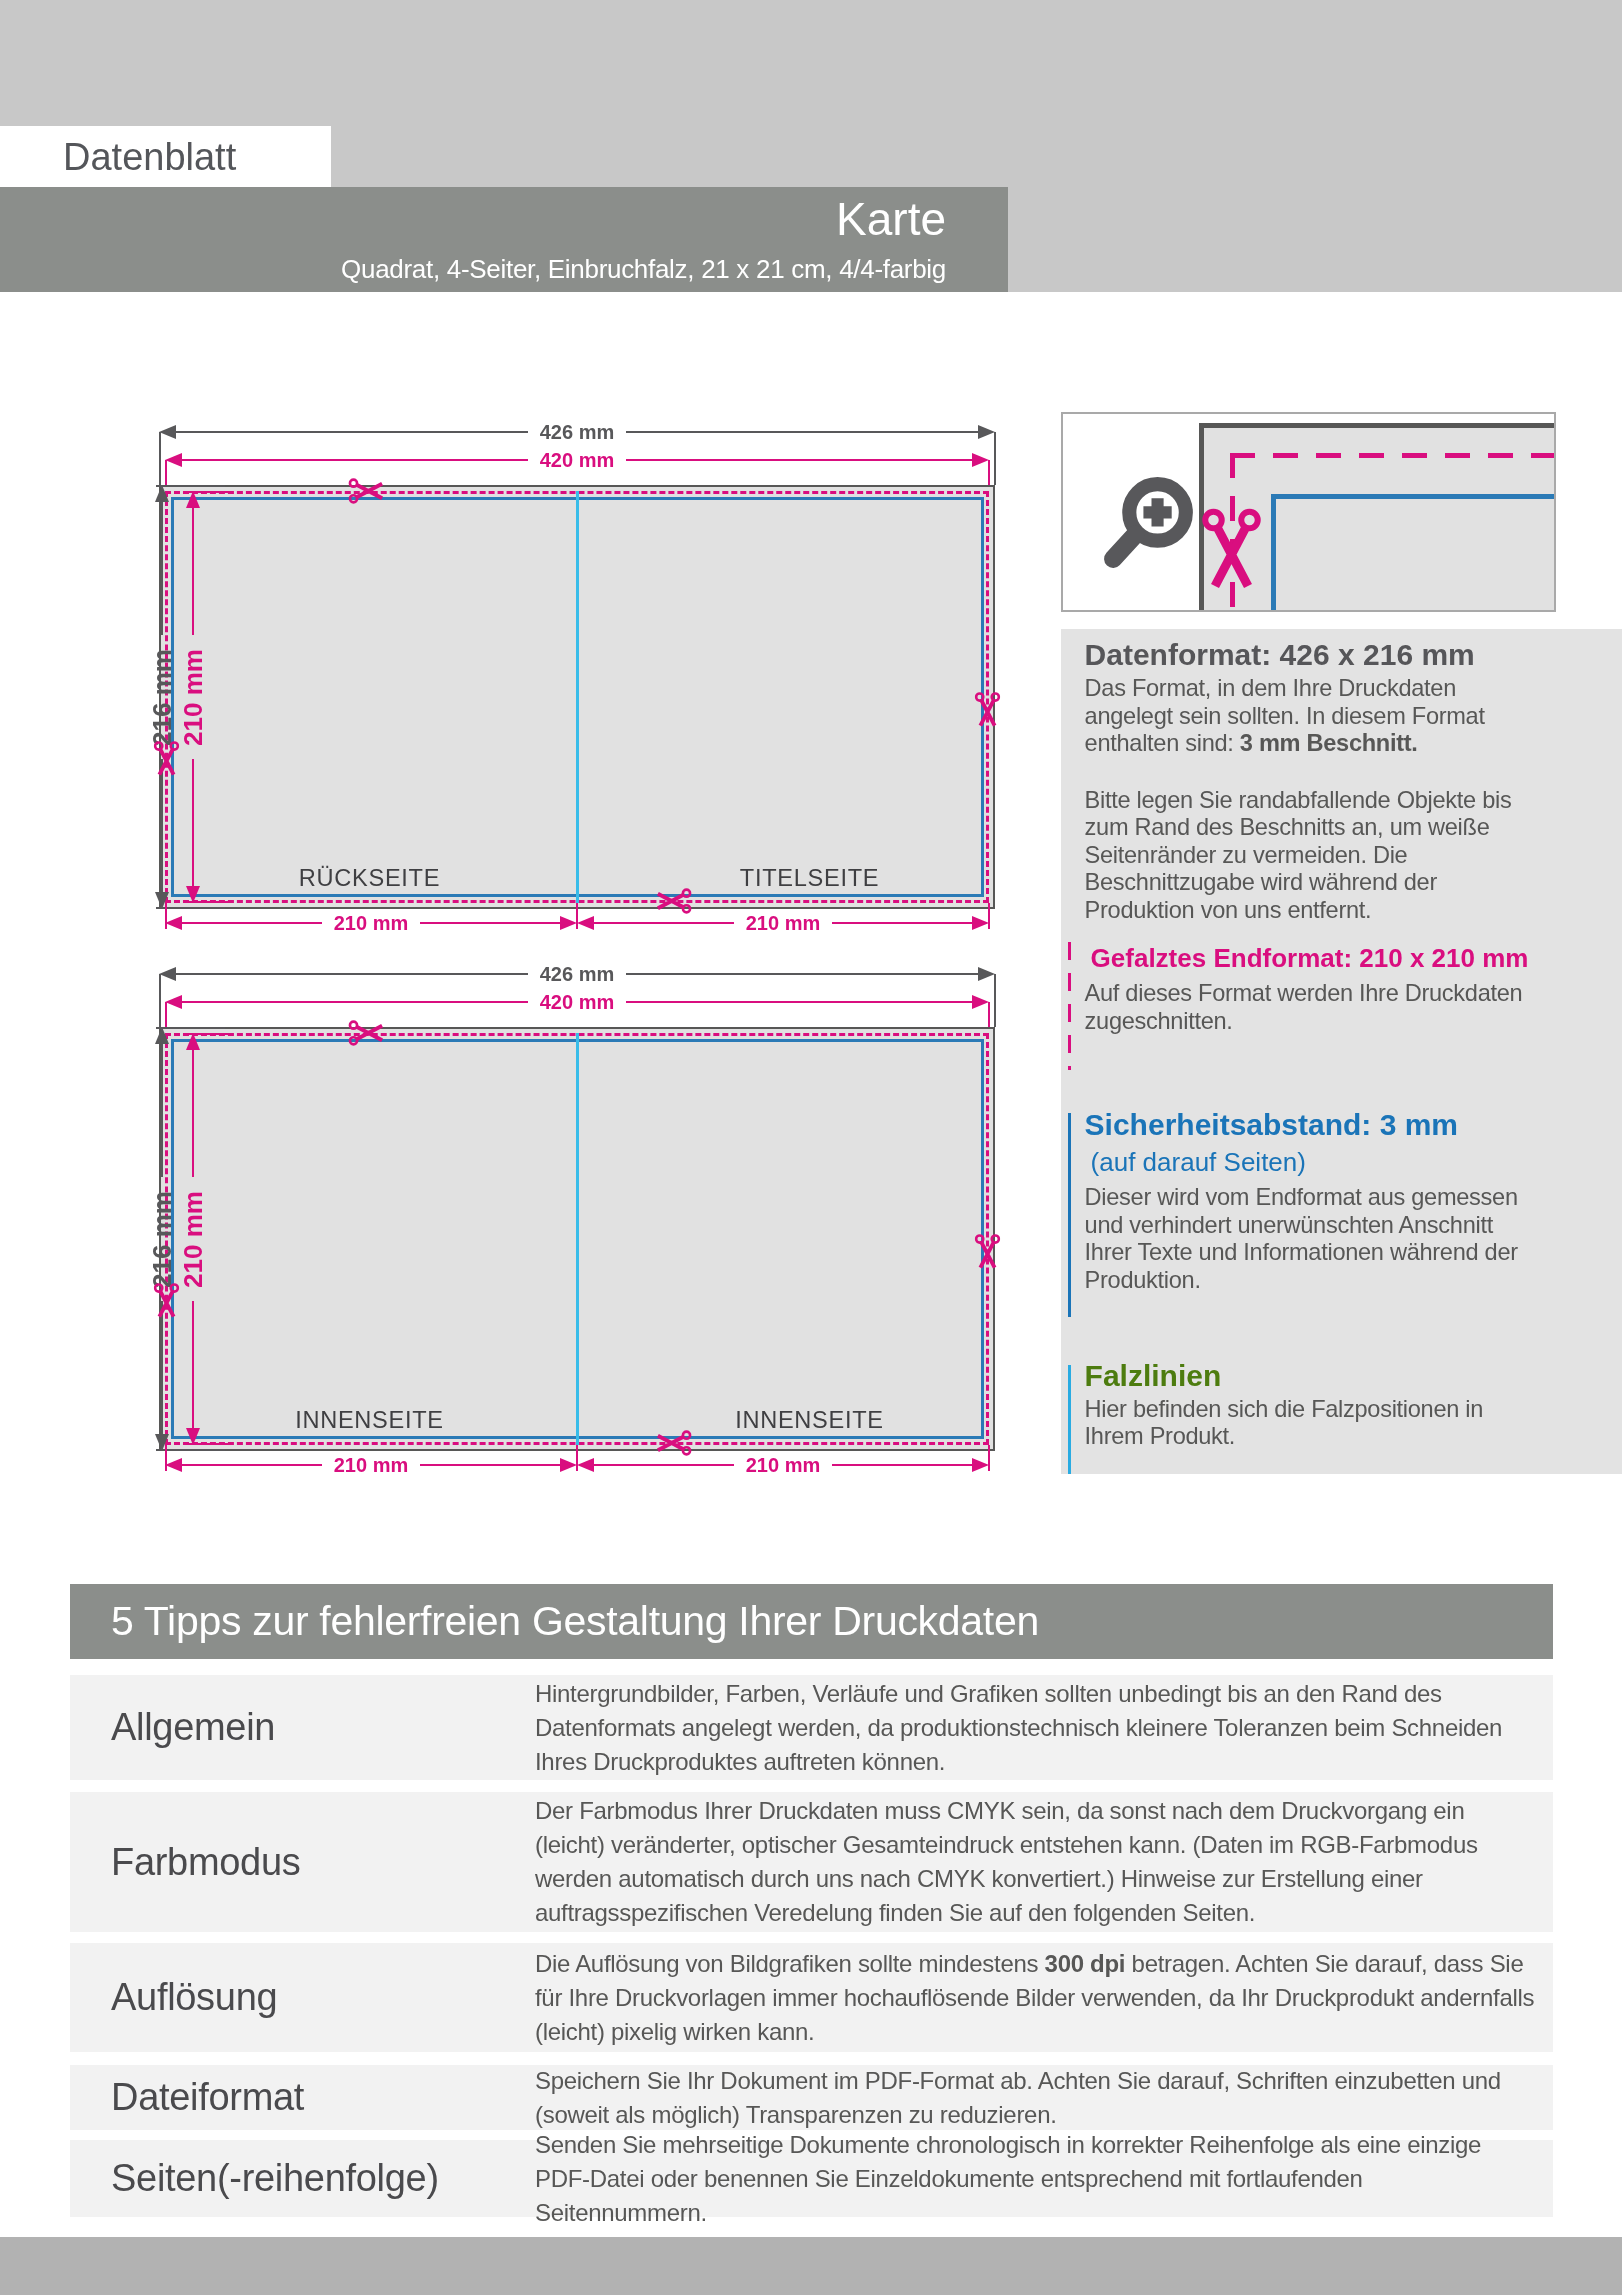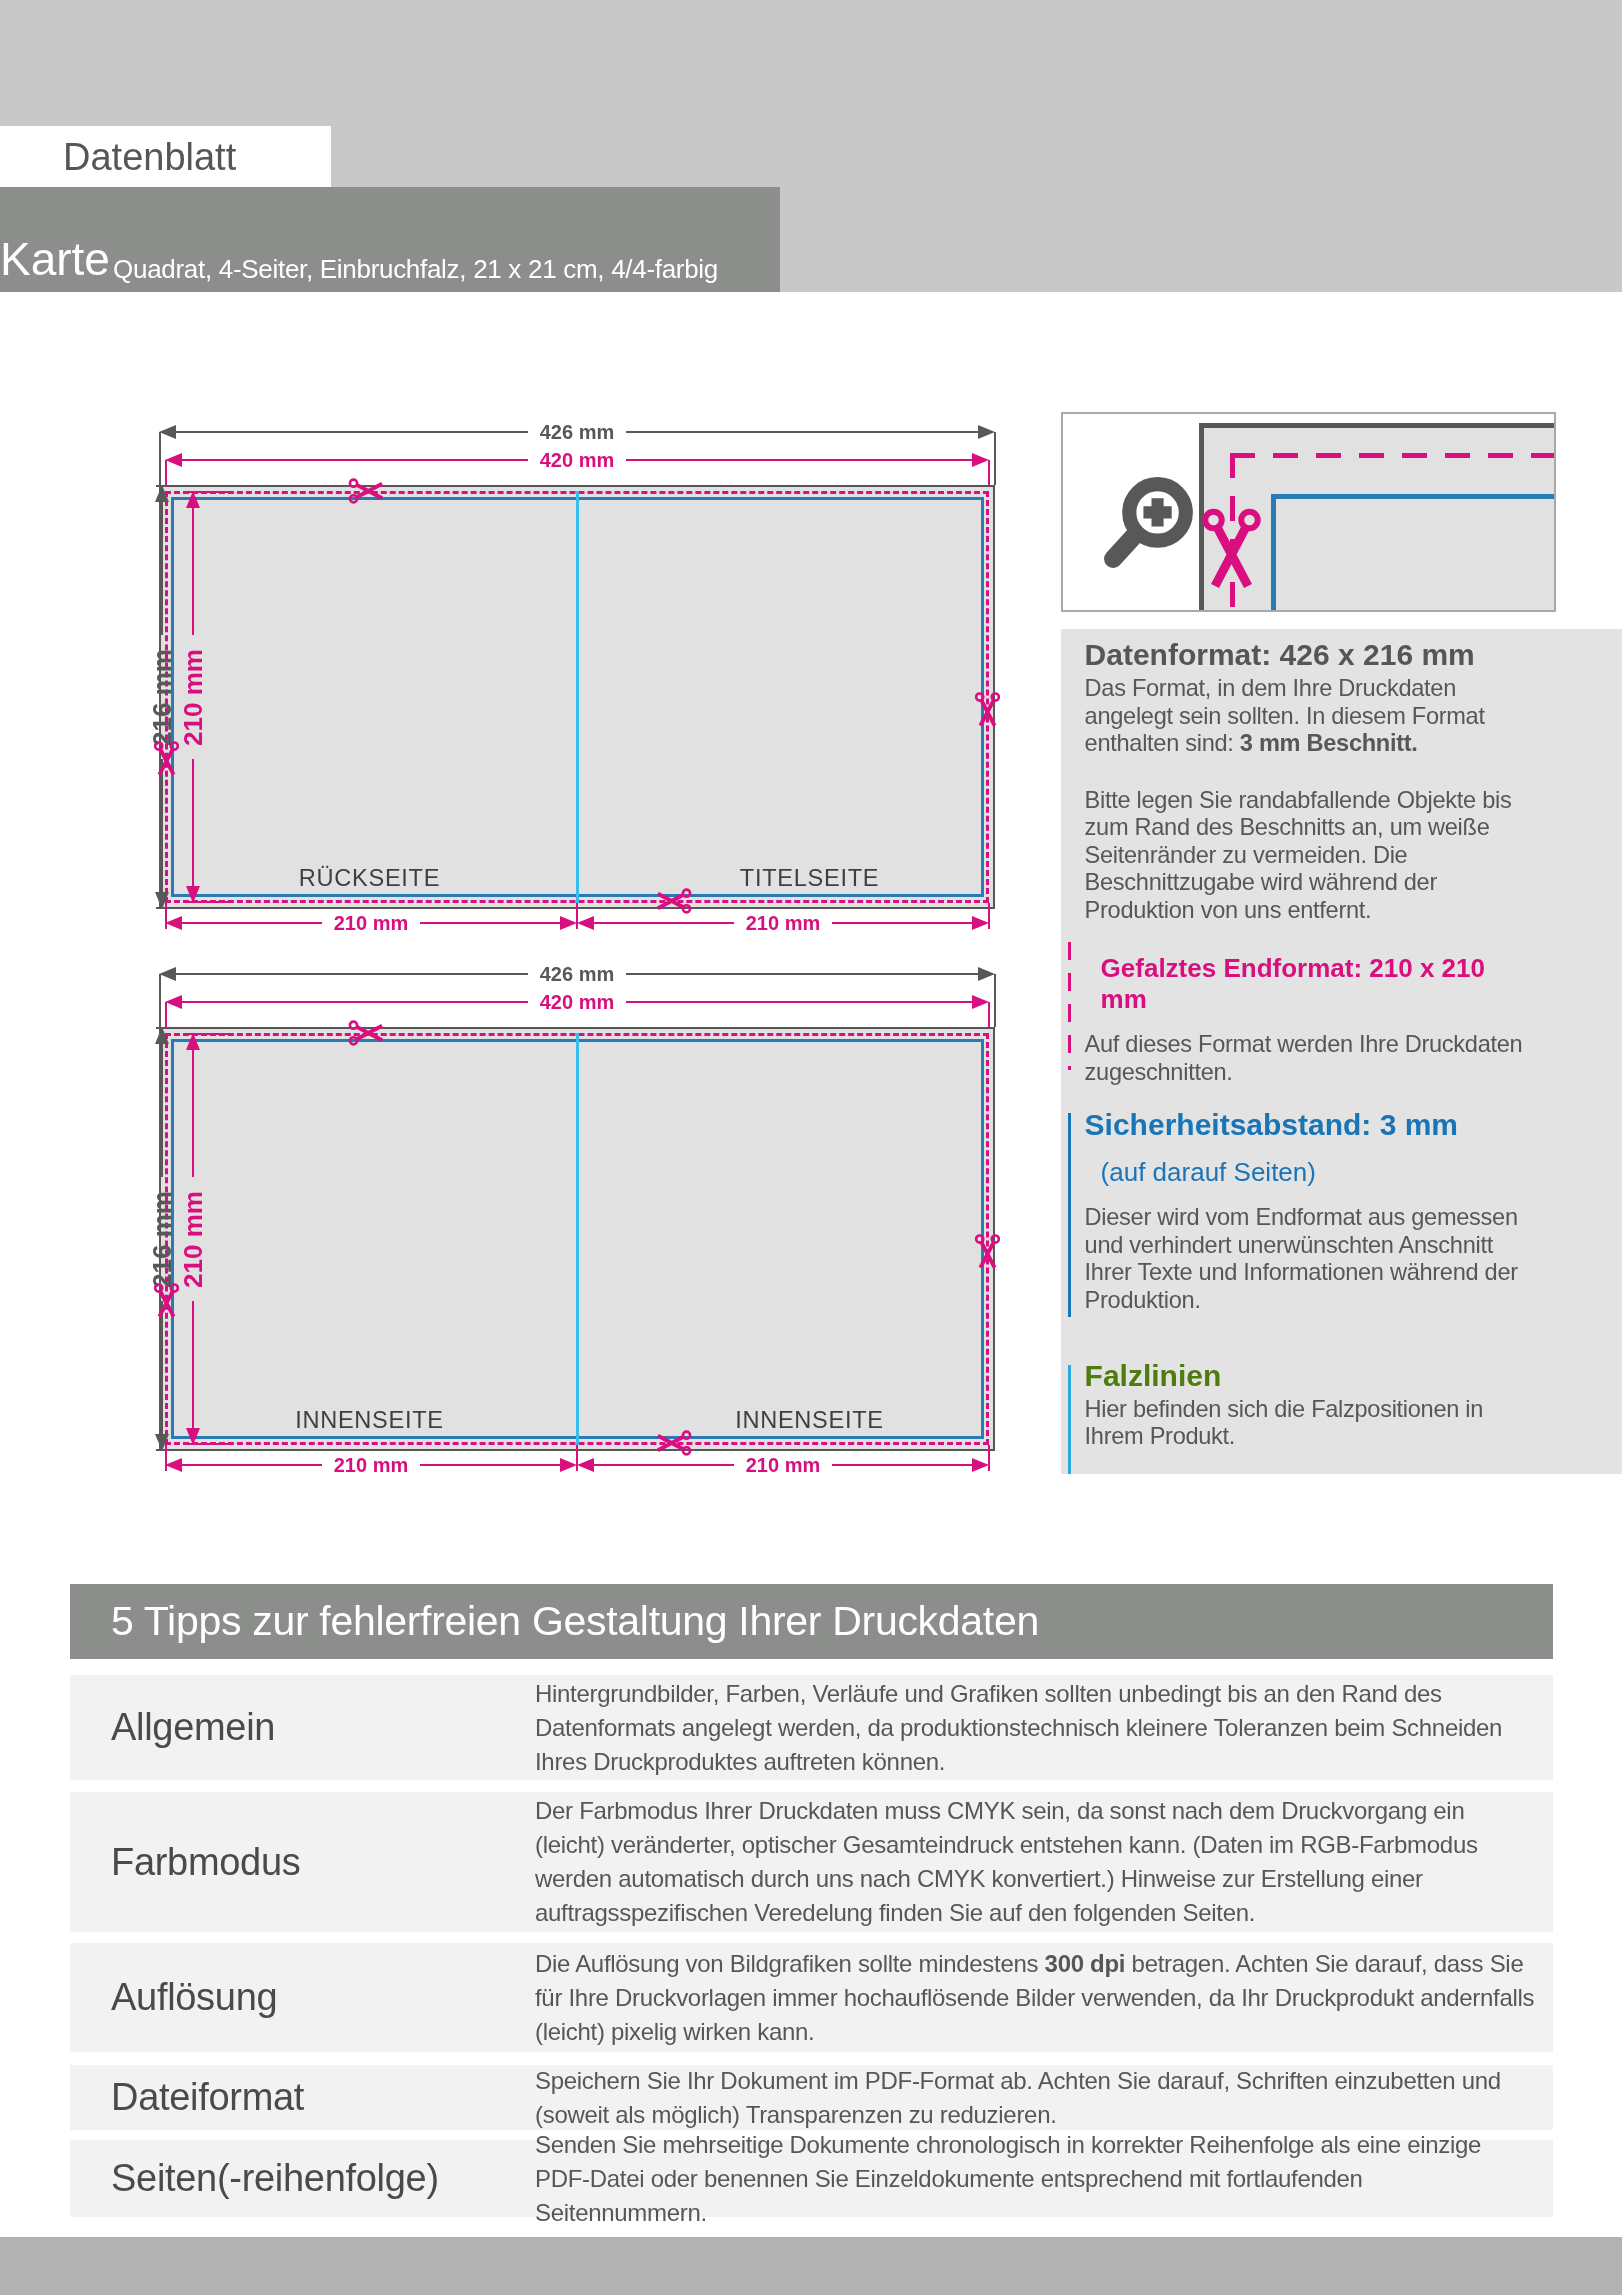--- a/index.html
+++ b/index.html
@@ -7,22 +7,22 @@
     width:1623px;height:2295px;position:relative;background:#ffffff;
     font-family:"Liberation Sans", sans-serif;color:#575756;
     -webkit-font-smoothing:antialiased;
   }
   .abs{position:absolute;}
 
   
   .top-band{left:0;top:0;width:1623px;height:292px;background:#c8c8c8;}
   .sheet-box{left:0;top:126px;width:331px;height:62px;background:#ffffff;display:flex;align-items:center;}
   .sheet-box span{padding-left:63px;font-size:38px;color:#54565a;}
-  .title-bar{left:0;top:187px;width:780px;height:105px;background:#8b8e8b;
-    display:flex;flex-direction:row;justify-content:space-between;align-items:flex-end;
+  .title-bar{left:0;top:187px;width:1008px;height:105px;background:#8b8e8b;
+    display:flex;flex-direction:column;justify-content:space-between;align-items:flex-end;
     padding:9.2px 62px 10.5px 0;box-sizing:border-box;color:#fff;}
   .title-bar .product{font-size:46px;line-height:1;}
   .title-bar .subtitle{font-size:26px;letter-spacing:-0.3px;line-height:1;}
 
   
   .diagram{width:949px;height:530px;}
   .sheet{left:94px;top:66px;width:836px;height:424px;background:#e1e1e1;border:2.6px solid #575756;box-sizing:border-box;}
   .trim{left:100px;top:72px;width:824px;height:412px;border:3.3px dashed #d90e7f;box-sizing:border-box;}
   .safe{left:106px;top:78px;width:813px;height:400px;border:3.3px solid #2b7ab6;box-sizing:border-box;}
   .fold{left:511px;top:72px;width:2.6px;height:412px;background:#38bce9;}
@@ -54,21 +54,21 @@
   .detail-box .da-v{left:167px;top:39px;width:4.6px;bottom:0;
     background:repeating-linear-gradient(to bottom,#d90e7f 0 25px,transparent 25px 43px);}
   .detail-box .da-h{left:167px;top:39px;right:0;height:4.6px;
     background:repeating-linear-gradient(to right,#d90e7f 0 25px,transparent 25px 43px);}
   .detail-box .bl-v{left:208px;top:80px;width:4.6px;bottom:0;background:#2b7ab6;}
   .detail-box .bl-h{left:208px;top:80px;right:0;height:4.6px;background:#2b7ab6;}
 
   .info-panel{left:1061px;top:629px;width:562px;height:845px;background:#e3e3e3;}
   .info-block{left:23.6px;width:459px;}
   .info-block h3{margin:0;font-size:30px;font-weight:700;line-height:1.1;}
-  .info-block h4{margin:16px;font-size:26px;font-weight:700;line-height:1.2;}
+  .info-block h4{margin:6px;font-size:26px;font-weight:700;line-height:1.2;}
   .info-block p{margin:3.9px 0 0 0;font-size:23.6px;line-height:27.5px;letter-spacing:-0.3px;color:#575756;}
   .hd-ink{color:#565659;} .hd-mag{color:#d90e7f;} .hd-blue{color:#1a74b8;} .hd-cyan{color:#4d7c0f;}
   .accent{left:6.5px;width:3.9px;}
   .accent.mag{background:repeating-linear-gradient(to bottom,#d90e7f 0 18.3px,transparent 18.3px 31px);}
   .accent.blue{background:#1a74b8;} .accent.cyan{background:#29abe2;}
 
   
   .tips-header{left:70px;top:1584px;width:1483px;height:75px;background:#8b8e8b;display:flex;align-items:center;}
   .tips-header span{padding-left:41px;color:#ffffff;font-size:41px;letter-spacing:-0.3px;}
   .tip-row{left:70px;width:1483px;background:#f2f2f2;display:flex;box-sizing:border-box;}

